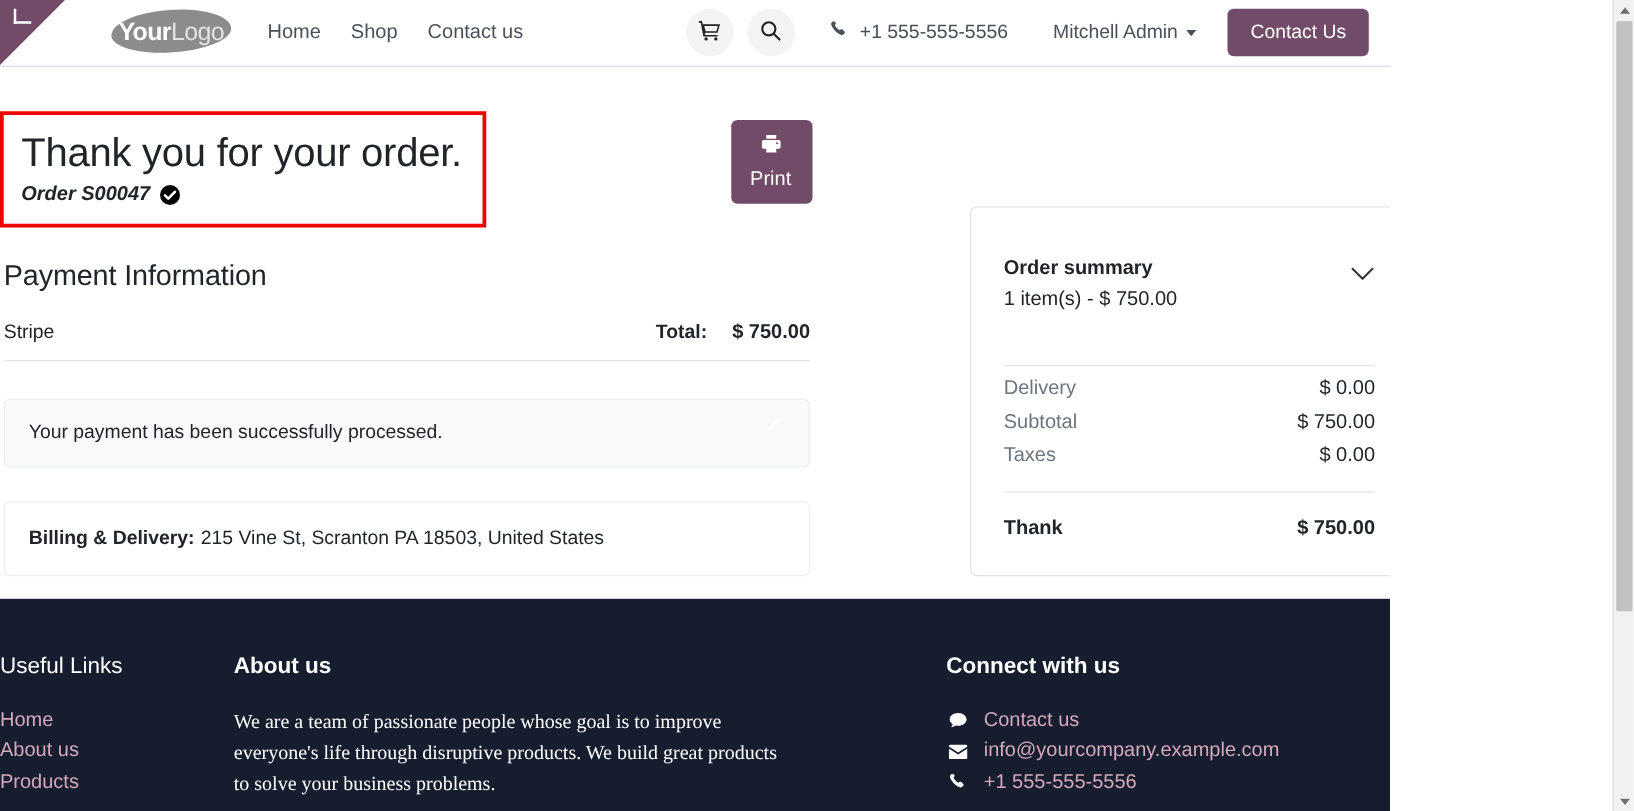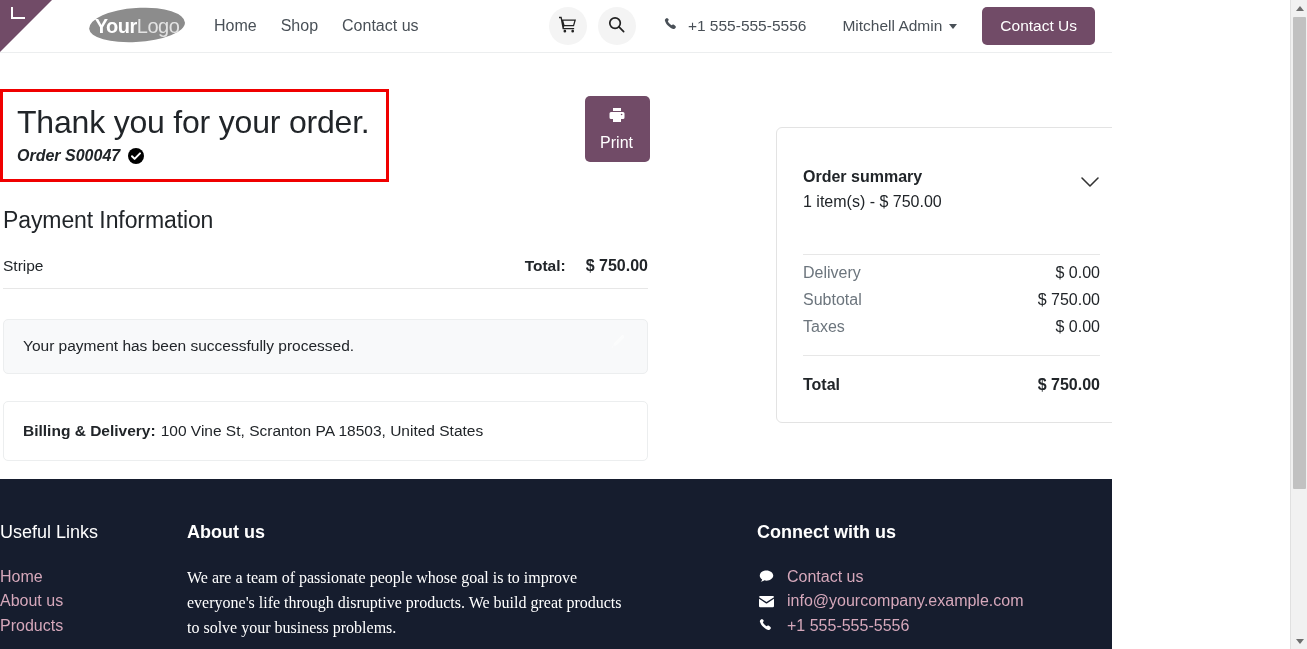--- a/index.html
+++ b/index.html
@@ -152,21 +152,21 @@
     padding: 0;
     background: #fff;
     height: 426px;
   }
   .container {
     position: relative;
     width: 1130px;
     margin: 0 auto;
     padding-top: 36px;
     display: flex;
-    align-items: center;
+    align-items: flex-end;
   }
   .col-left { width: 651px; flex: none; }
   .col-right { width: 351px; flex: none; margin-left: 125px; }
 
   .thanks-row {
     display: flex;
     align-items: flex-start;
     justify-content: space-between;
   }
   .thanks-box {
@@ -498,21 +498,21 @@
           <div class="alert-success">
             <span>Your payment has been successfully processed.</span>
             <span class="pencil-icon">
               <svg width="15" height="15" viewBox="0 0 16 16" fill="#ffffff" aria-hidden="true">
                 <path d="M12.1 1.2a1.4 1.4 0 0 1 2 0l.7.7a1.4 1.4 0 0 1 0 2l-8 8-3.3 1 1-3.3 8-8zM2.2 12.6l-.6 2 2-.6-1.4-1.4z"></path>
               </svg>
             </span>
           </div>
 
           <div class="billing-box">
-            <span><b>Billing &amp; Delivery:</b><span>100 Vine St, Scranton PA 18503, United States</span></span>
+            <span><b>Billing &amp; Delivery:</b><span>215 Vine St, Scranton PA 18503, United States</span></span>
           </div>
 
         </div>
 
         <div class="col-right">
           <div class="summary-card">
 
             <div class="summary-head">
               <div class="summary-head-text">
                 <div class="sh-title">Order summary</div>
@@ -534,21 +534,21 @@
             <div class="summary-row">
               <span>Subtotal</span>
               <span class="val">$ 750.00</span>
             </div>
             <div class="summary-row">
               <span>Taxes</span>
               <span class="val">$ 0.00</span>
             </div>
 
             <div class="summary-total">
-              <span>Total</span>
+              <span>Thank</span>
               <span>$ 750.00</span>
             </div>
 
           </div>
         </div>
 
       </div>
     </main>
 
     <footer class="site-footer">

